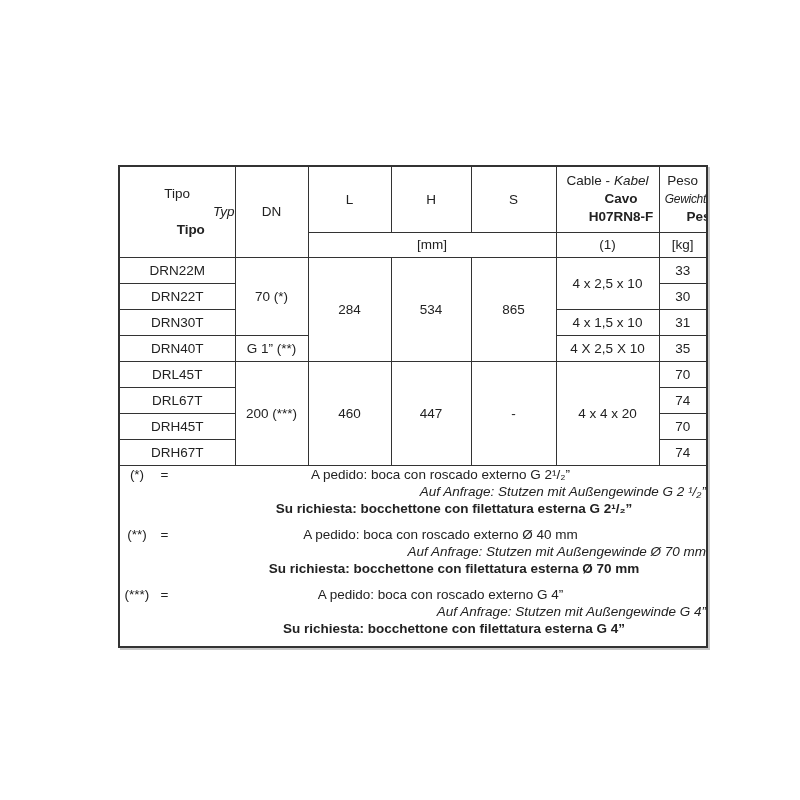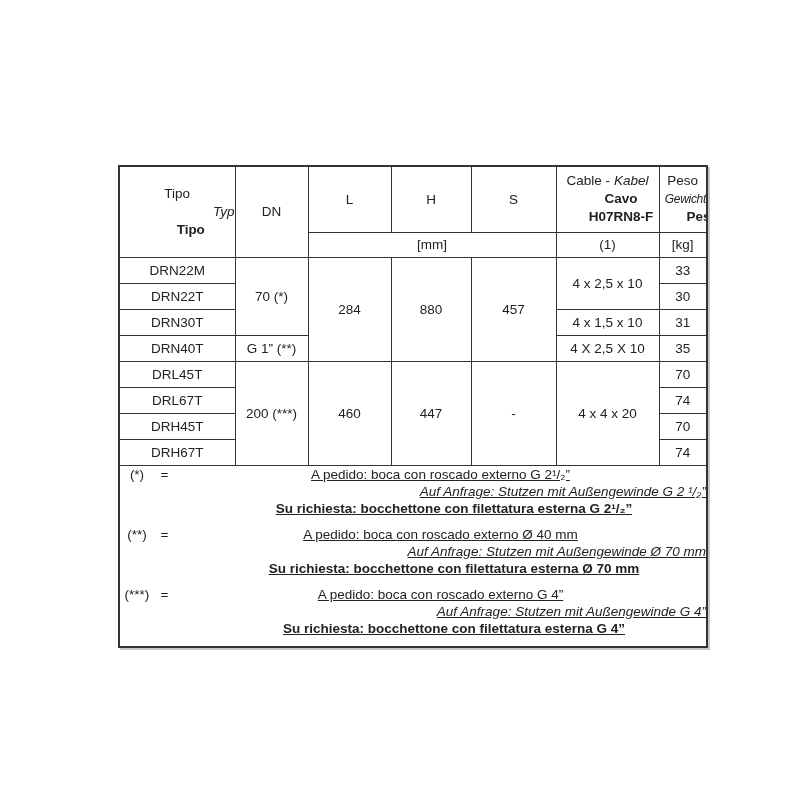--- a/index.html
+++ b/index.html
@@ -56,21 +56,21 @@
   }
   .footnote {
     display: flex;
     align-items: flex-start;
     margin-bottom: 9px;
     line-height: 17px;
     font-size: 13.5px;
   }
   .fn-marker { width: 34px; flex: 0 0 34px; }
   .fn-eq { width: 21px; flex: 0 0 21px; }
-  .fn-lines { flex: 1; text-decoration: underline; }
+  .fn-lines { flex: 1; }
   .fn-line { display: block; line-height: 17px; }
 </style>
 </head>
 <body>
 
 <div class="table-wrap">
   <table class="spec">
     <colgroup>
       <col style="width:116px">
       <col style="width:73px">
@@ -106,22 +106,22 @@
         <th colspan="3">[mm]</th>
         <th>(1)</th>
         <th>[kg]</th>
       </tr>
     </thead>
     <tbody>
       <tr class="datarow">
         <td class="cell-tipo">DRN22M</td>
         <td rowspan="3">70 (*)</td>
         <td rowspan="4">284</td>
-        <td rowspan="4">880</td>
-        <td rowspan="4">457</td>
+        <td rowspan="4">534</td>
+        <td rowspan="4">865</td>
         <td rowspan="2">4 x 2,5 x 10</td>
         <td>33</td>
       </tr>
       <tr class="datarow">
         <td class="cell-tipo">DRN22T</td>
         <td>30</td>
       </tr>
       <tr class="datarow">
         <td class="cell-tipo">DRN30T</td>
         <td>4 x 1,5 x 10</td>

